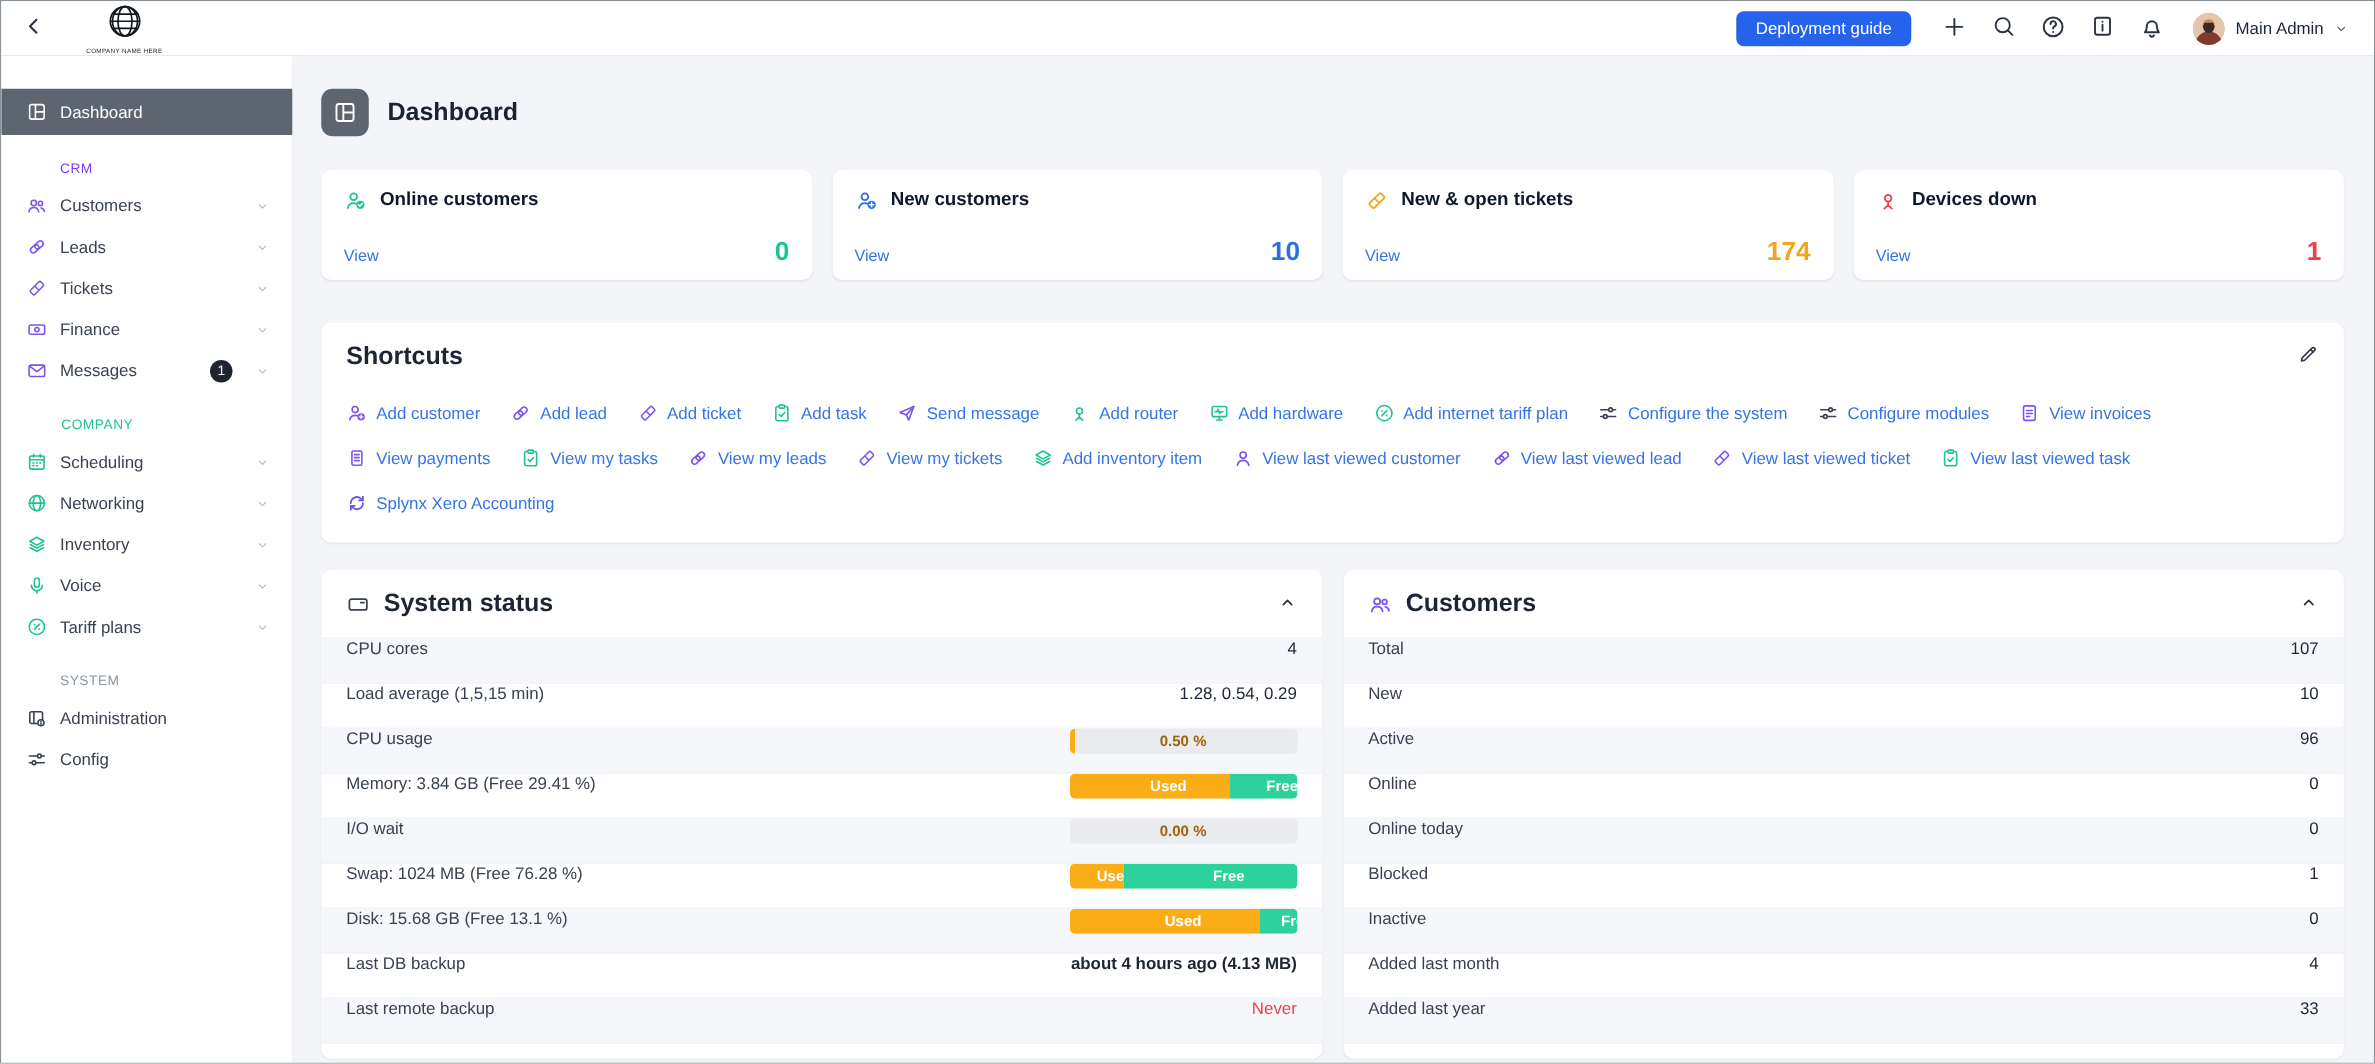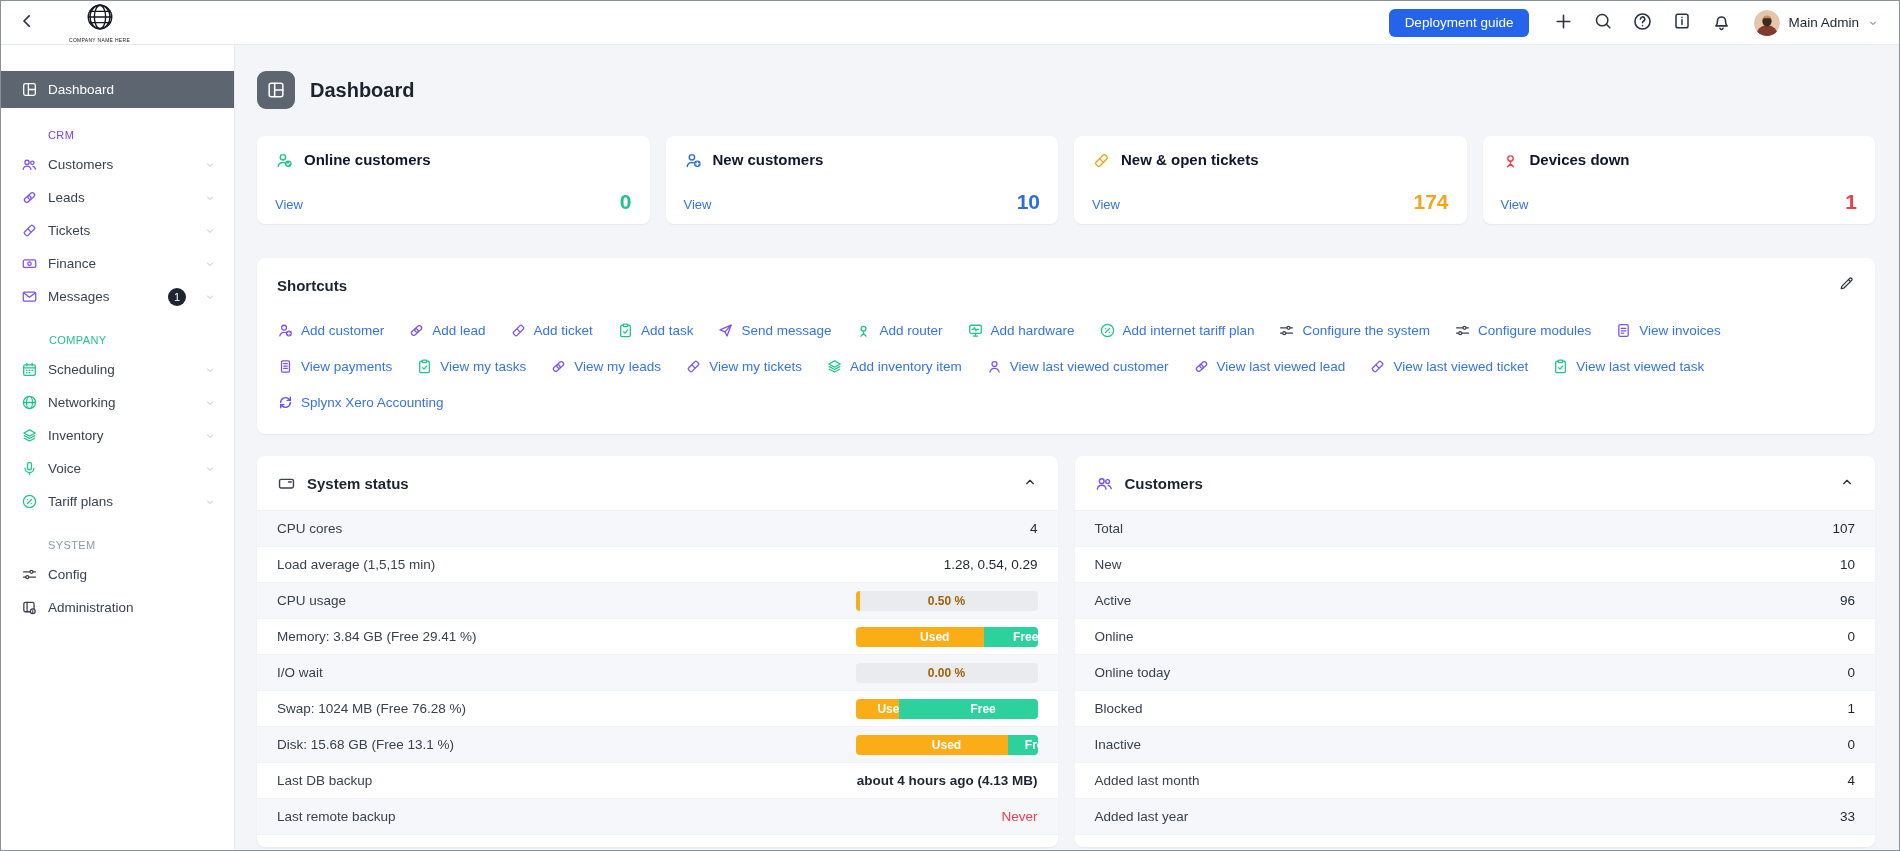--- a/index.html
+++ b/index.html
@@ -51,31 +51,31 @@
   
   .cards { display:flex; gap:16px; margin-bottom:34px; }
   .card { flex:1; background:#fff; border-radius:8px; box-shadow:0 1px 2px rgba(16,24,40,.06); padding:15px 18px 12px; height:88px; display:flex; flex-direction:column; justify-content:space-between; }
   .card-top { display:flex; align-items:flex-start; gap:10px; font-size:15px; font-weight:700; color:#0f172a; }
   .card-bottom { display:flex; justify-content:space-between; align-items:flex-end; }
   .view-link { font-size:13px; color:#3574e6; text-decoration:none; cursor:pointer; }
   .card-num { font-size:21px; font-weight:700; line-height:1; }
 
   
   .panel { background:#fff; border-radius:8px; box-shadow:0 1px 2px rgba(16,24,40,.06); }
-  .panel-head { display:flex; align-items:center; gap:11px; height:54px; padding:0 20px; font-size:15px; font-weight:700; color:#1d2532; }
+  .panel-head { display:flex; align-items:center; gap:11px; height:54px; padding:0 20px; font-size:20px; font-weight:700; color:#1d2532; }
   .head-spacer { flex:1; }
   .shortcuts { margin-bottom:22px; padding-bottom:10px; }
   .sc-rows { padding:0 20px 4px; }
   .sc-row { display:flex; align-items:center; gap:24px; height:36px; }
   .sc-link { display:flex; align-items:center; gap:7px; font-size:13.5px; font-weight:500; color:#3574e6; white-space:nowrap; text-decoration:none; cursor:pointer; }
 
   .cols { display:flex; gap:17px; align-items:flex-start; }
   .table-panel { flex:1; padding-bottom:12px; }
   .trows { border-top:1px solid #eef0f3; }
-  .trow { display:flex; align-items:center; justify-content:space-between; height:36px; padding:0 20px; font-size:13.5px; border-bottom:1px solid #f0f2f5; }
+  .trow { display:flex; justify-content:space-between; height:36px; padding:0 20px; font-size:13.5px; border-bottom:1px solid #f0f2f5; }
   .trow:nth-child(odd) { background:#f6f7fa; }
   .t-label { color:#39414e; }
   .t-val { color:#1e2631; }
   .t-val.bold { font-weight:700; }
   .t-val.red { color:#ee3f4a; }
 
   
   .bar { width:182px; height:20px; border-radius:4px; overflow:hidden; position:relative; font-size:12px; }
   .bar.single { background:#e9ebef; }
   .sliver { position:absolute; left:0; top:0; bottom:0; background:#fbad17; }
@@ -513,32 +513,32 @@
             <svg class="ic-sm" viewBox="0 0 24 24">
               <use href="#ic-chev-down"></use>
             </svg>
           </span>
       </div>
 
       <div class="sec-label sec-system">SYSTEM</div>
       <div class="side-item">
         <span class="c-dark" style="display:flex">
             <svg class="ic" viewBox="0 0 24 24">
+              <use href="#ic-admin"></use>
+            </svg>
+          </span>
+        <span class="lbl">Administration</span>
+      </div>
+      <div class="side-item">
+        <span class="c-dark" style="display:flex">
+            <svg class="ic" viewBox="0 0 24 24">
               <use href="#ic-sliders"></use>
             </svg>
           </span>
         <span class="lbl">Config</span>
-      </div>
-      <div class="side-item">
-        <span class="c-dark" style="display:flex">
-            <svg class="ic" viewBox="0 0 24 24">
-              <use href="#ic-admin"></use>
-            </svg>
-          </span>
-        <span class="lbl">Administration</span>
       </div>
     </aside>
 
     <main class="content">
 
       <div class="page-head">
         <div class="page-ic">
             <svg style="width:20px;height:20px" viewBox="0 0 24 24">
               <use href="#ic-dashboard"></use>
             </svg>

